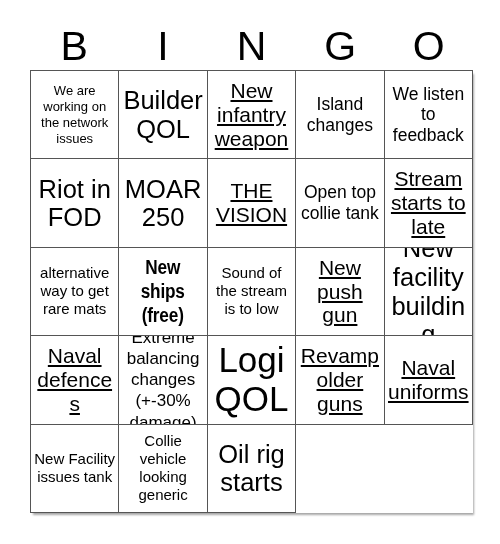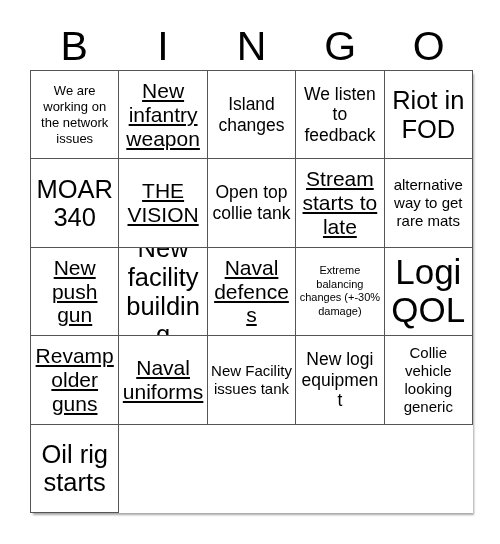--- a/index.html
+++ b/index.html
@@ -77,21 +77,21 @@
   .cell .cell-text {
     display: block;
     width: 100%;
     line-height: 1.14;
     font-family: "Liberation Sans", sans-serif;
     color: #000000;
     word-wrap: break-word;
   }
 
   
-  .fs-xxs .cell-text { font-size: 11px;  line-height: 1.24; }
+  .fs-xxs .cell-text { font-size: 17px;  line-height: 1.24; }
   .fs-xs  .cell-text { font-size: 13px;  line-height: 1.22; }
   .fs-s   .cell-text { font-size: 15px;  line-height: 1.2;  }
   .fs-m   .cell-text { font-size: 17.5px; line-height: 1.18; }
   .fs-l   .cell-text { font-size: 21px;  line-height: 1.14; text-decoration: underline; }
   .fs-xl  .cell-text { font-size: 25.5px; line-height: 1.12; }
   .fs-xxl .cell-text { font-size: 35px;  line-height: 1.1;  }
 
   .bold-condensed .cell-text {
     font-weight: bold;
     font-size: 20px;
@@ -111,46 +111,55 @@
     <div class="letter">I</div>
     <div class="letter">N</div>
     <div class="letter">G</div>
     <div class="letter">O</div>
   </div>
 
   <div class="bingo-grid" id="bingo-grid">
       <div class="cell fs-xs">
         <span class="cell-text">We are working on the network issues</span>
       </div>
+      <div class="cell fs-xl">
+        <span class="cell-text">Builder QOL</span>
+      </div>
       <div class="cell fs-l">
         <span class="cell-text">New infantry weapon</span>
       </div>
       <div class="cell fs-m">
         <span class="cell-text">Island changes</span>
       </div>
       <div class="cell fs-m">
         <span class="cell-text">We listen to feedback</span>
       </div>
       <div class="cell fs-xl">
         <span class="cell-text">Riot in FOD</span>
       </div>
       <div class="cell fs-xl">
-        <span class="cell-text">MOAR 340</span>
+        <span class="cell-text">MOAR 250</span>
       </div>
       <div class="cell fs-l">
         <span class="cell-text">THE VISION</span>
       </div>
       <div class="cell fs-m">
         <span class="cell-text">Open top collie tank</span>
       </div>
       <div class="cell fs-l">
         <span class="cell-text">Stream starts to late</span>
       </div>
       <div class="cell fs-s">
         <span class="cell-text">alternative way to get rare mats</span>
+      </div>
+      <div class="cell bold-condensed">
+        <span class="cell-text">New ships (free)</span>
+      </div>
+      <div class="cell fs-s">
+        <span class="cell-text">Sound of the stream is to low</span>
       </div>
       <div class="cell fs-l">
         <span class="cell-text">New push gun</span>
       </div>
       <div class="cell fs-xl">
         <span class="cell-text">New facility building</span>
       </div>
       <div class="cell fs-l">
         <span class="cell-text">Naval defences</span>
       </div>
@@ -162,23 +171,20 @@
       </div>
       <div class="cell fs-l">
         <span class="cell-text">Revamp older guns</span>
       </div>
       <div class="cell fs-l">
         <span class="cell-text">Naval uniforms</span>
       </div>
       <div class="cell fs-s">
         <span class="cell-text">New Facility issues tank</span>
       </div>
-      <div class="cell fs-m">
-        <span class="cell-text">New logi equipment</span>
-      </div>
       <div class="cell fs-s">
         <span class="cell-text">Collie vehicle looking generic</span>
       </div>
       <div class="cell fs-xl">
         <span class="cell-text">Oil rig starts</span>
       </div>
     </div>
 
 </div>
 

